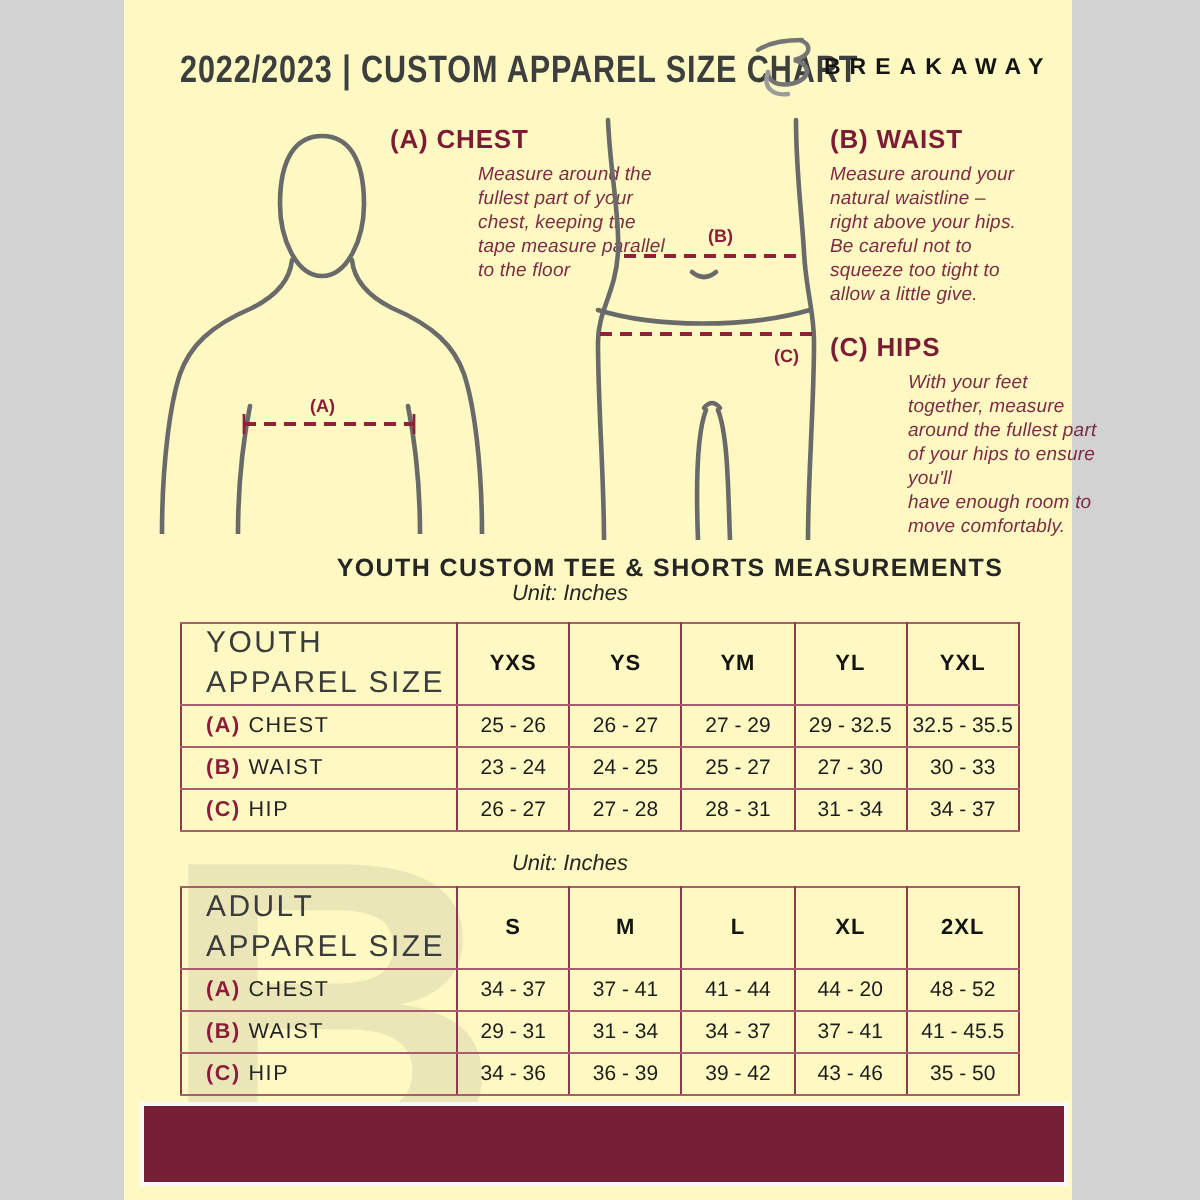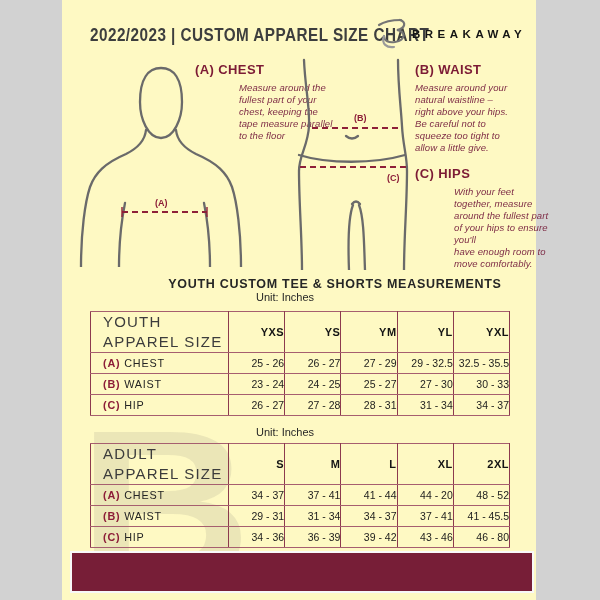--- a/index.html
+++ b/index.html
@@ -24,28 +24,28 @@
   .fig{position:absolute;}
   .body-line{fill:none;stroke:#6a6a6a;stroke-width:2.3;stroke-linecap:round;}
   .dash-line{fill:none;stroke:#8e2038;stroke-width:2;stroke-dasharray:6 4;}
   .dash-tick{stroke:#8e2038;stroke-width:1.4;}
   .dash-label{font-family:"Liberation Sans",sans-serif;font-size:9px;font-weight:700;fill:#8c1d38;}
 
   
   .sec-title{position:absolute;left:0;width:474px;text-align:center;font-size:12.5px;
     font-weight:700;color:#262626;letter-spacing:.7px;padding-left:36px;}
   .sec-unit{position:absolute;left:0;width:446px;text-align:center;font-size:11px;
-    font-weight:500;color:#262626;}
+    font-style:italic;font-weight:500;color:#262626;}
 
   
   .size-table{position:absolute;left:28px;width:420px;border-collapse:collapse;
     table-layout:fixed;z-index:1;}
   .size-table th,.size-table td{border-top:1px solid #a65f6f;border-bottom:1px solid #a65f6f;
     border-left:1px solid #8c3a4e;border-right:1px solid #8c3a4e;height:20px;line-height:20px;
-    padding:0;font-size:10.5px;text-align:right;color:#1c1c1c;font-weight:400;overflow:hidden;}
+    padding:0;font-size:10.5px;text-align:center;color:#1c1c1c;font-weight:400;overflow:hidden;}
   .size-table .col-label{width:138px;}
   .size-table th.label-col{text-align:left;padding-left:12px;font-weight:400;
     letter-spacing:1.2px;color:#3c3c3c;font-size:15px;}
   .size-table th.size-th{font-weight:700;letter-spacing:.5px;font-size:11px;color:#141414;}
   .size-table td.row-label{text-align:left;padding-left:12px;letter-spacing:.8px;
     font-weight:500;color:#242424;font-size:10.8px;}
   .size-table td.row-label .ltr{color:#8c1d38;font-weight:700;}
 
   .watermark{position:absolute;left:16px;top:398px;font-size:215px;font-weight:700;
     line-height:1;color:rgba(110,110,110,0.13);transform:scaleX(1.12);transform-origin:left top;z-index:0;}
@@ -204,21 +204,21 @@
         <td>34 - 37</td>
         <td>37 - 41</td>
         <td>41 - 45.5</td>
       </tr>
       <tr>
         <td class="row-label"><span class="ltr">(C)</span> <span>HIP</span></td>
         <td>34 - 36</td>
         <td>36 - 39</td>
         <td>39 - 42</td>
         <td>43 - 46</td>
-        <td>46 - 80</td>
+        <td>35 - 50</td>
       </tr>
     </tbody>
       </table>
 
     <div class="footer-bar"></div>
 
   </div>
 </div>
 
 </body></html>

